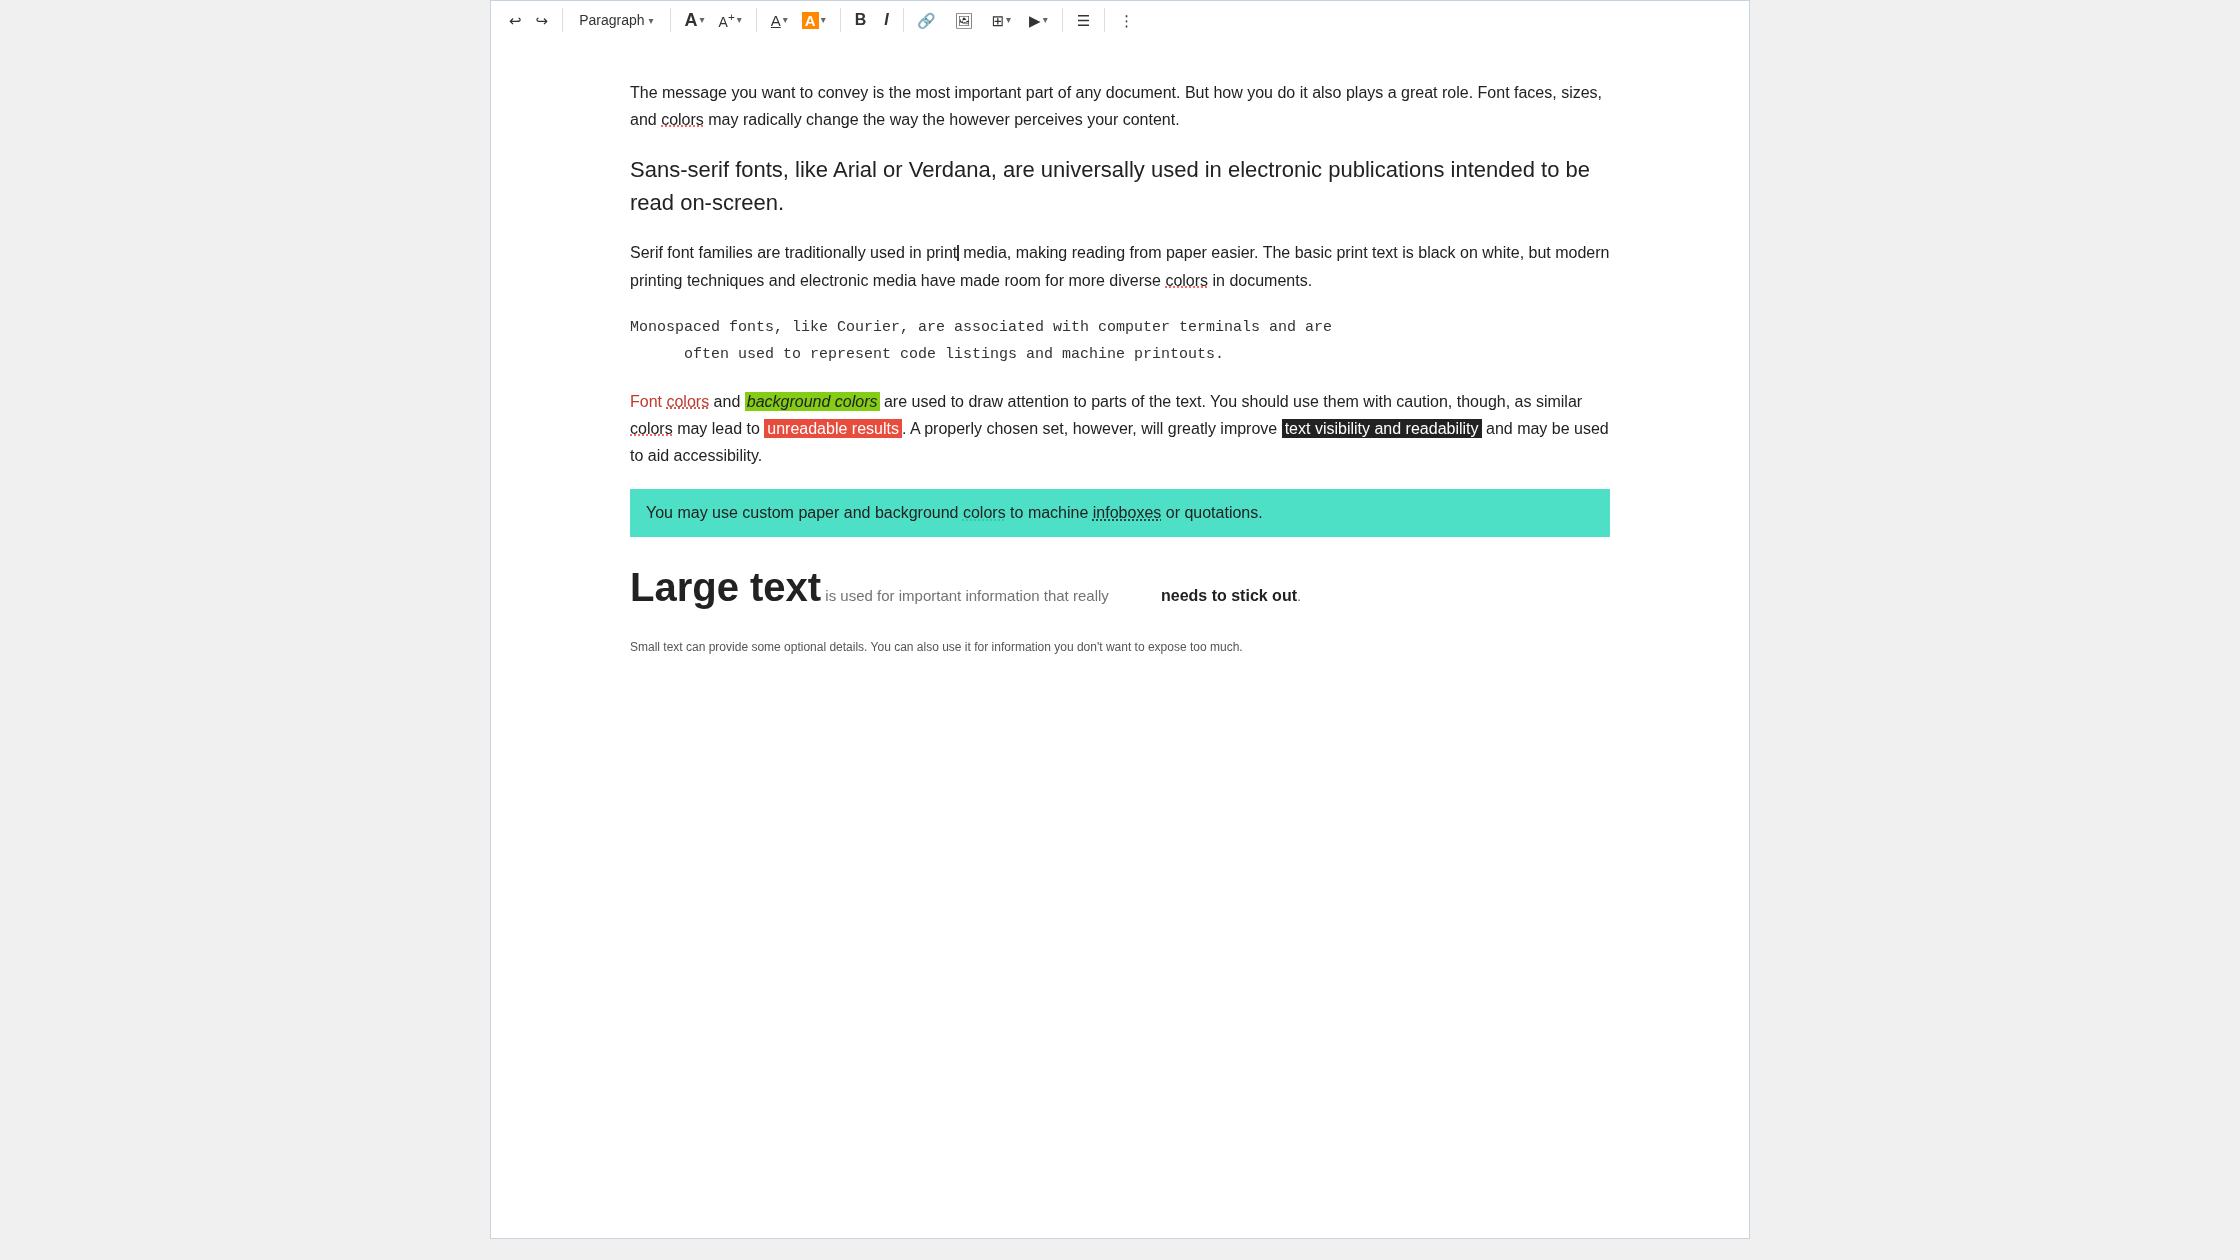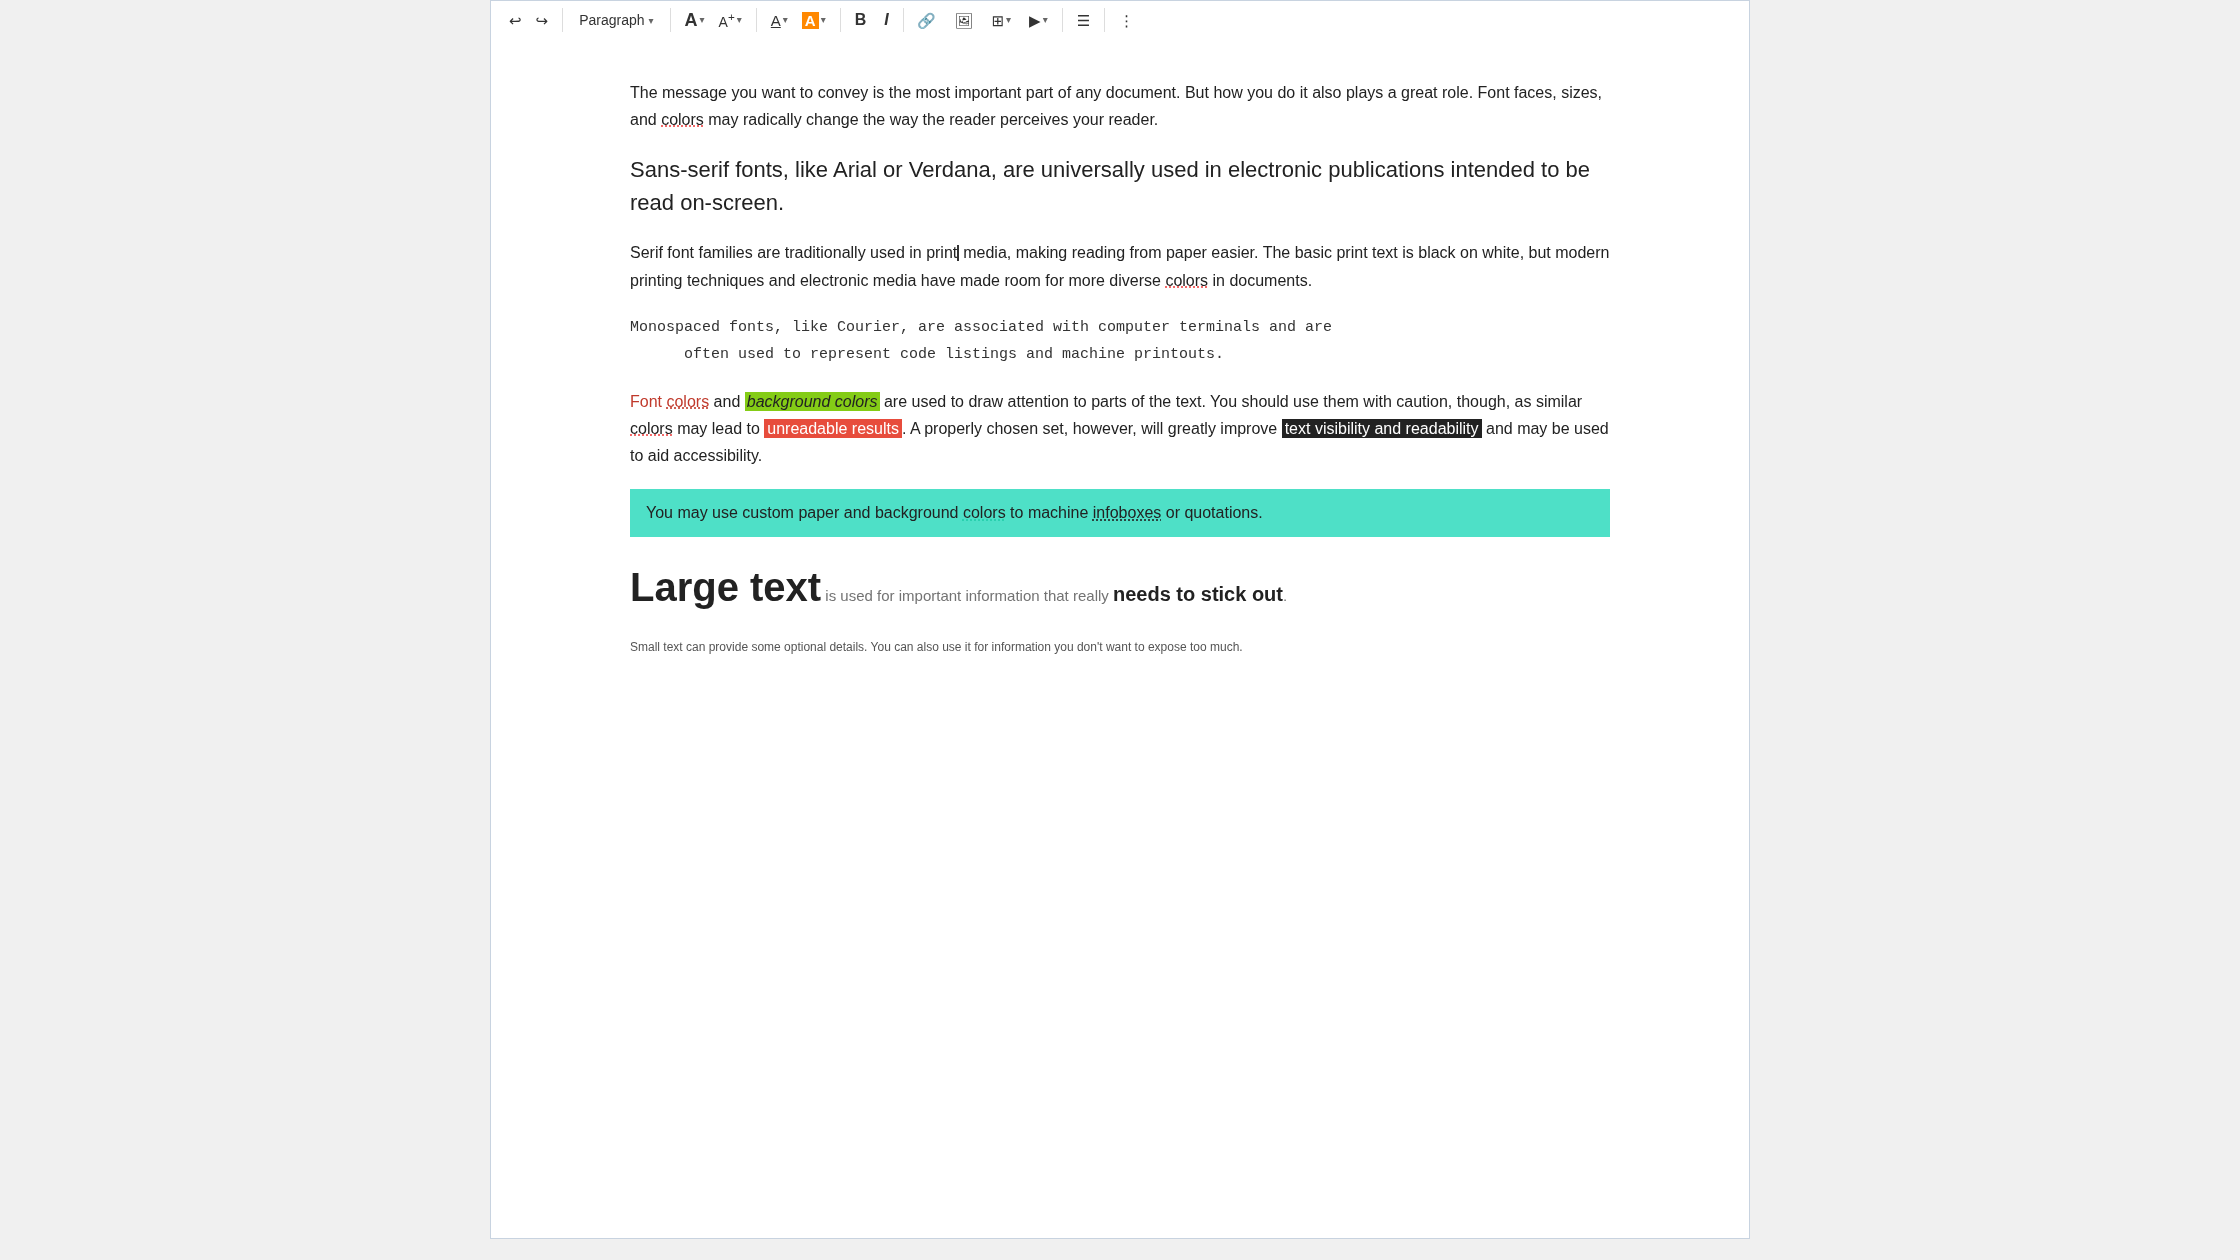--- a/index.html
+++ b/index.html
@@ -166,21 +166,22 @@
       font-size: 40px;
       font-weight: bold;
       color: #222;
     }
     .normal-text {
       font-size: 15px;
       color: #737373;
     }
     .bold-text {
       font-weight: bold;
-      font-size: 20px;
+      font-size: 16px;
+      margin-left: 48px;
     }
 
     .small-text-para {
       font-size: 12px;
       color: #555;
       margin-bottom: 20px;
     }
 
     
     .icon-char {
@@ -296,21 +297,21 @@
   <button class="toolbar-btn">
     <span>⋮</span>
   </button>
 </div>
 
 <div class="editor-wrapper">
   <div class="editor-content">
 
     
     <p>
-      <span>The message you want to convey is the most important part of any document. But how you do it also plays a great role. Font faces, sizes, and </span><span class="spell-underline">colors</span><span> may radically change the way the reader perceives your reader.</span>
+      <span>The message you want to convey is the most important part of any document. But how you do it also plays a great role. Font faces, sizes, and </span><span class="spell-underline">colors</span><span> may radically change the way the however perceives your content.</span>
     </p>
 
     
     <h2>Sans-serif fonts, like Arial or Verdana, are universally used in electronic publications intended to be read on-screen.</h2>
 
     
     <p>
       <span>Serif font families are traditionally used in print</span><span class="cursor"></span><span> media, making reading from paper easier. The basic print text is black on white, but modern printing techniques and electronic media have made room for more diverse </span><span class="spell-underline">colors</span><span> in documents.</span>
     </p>
 

